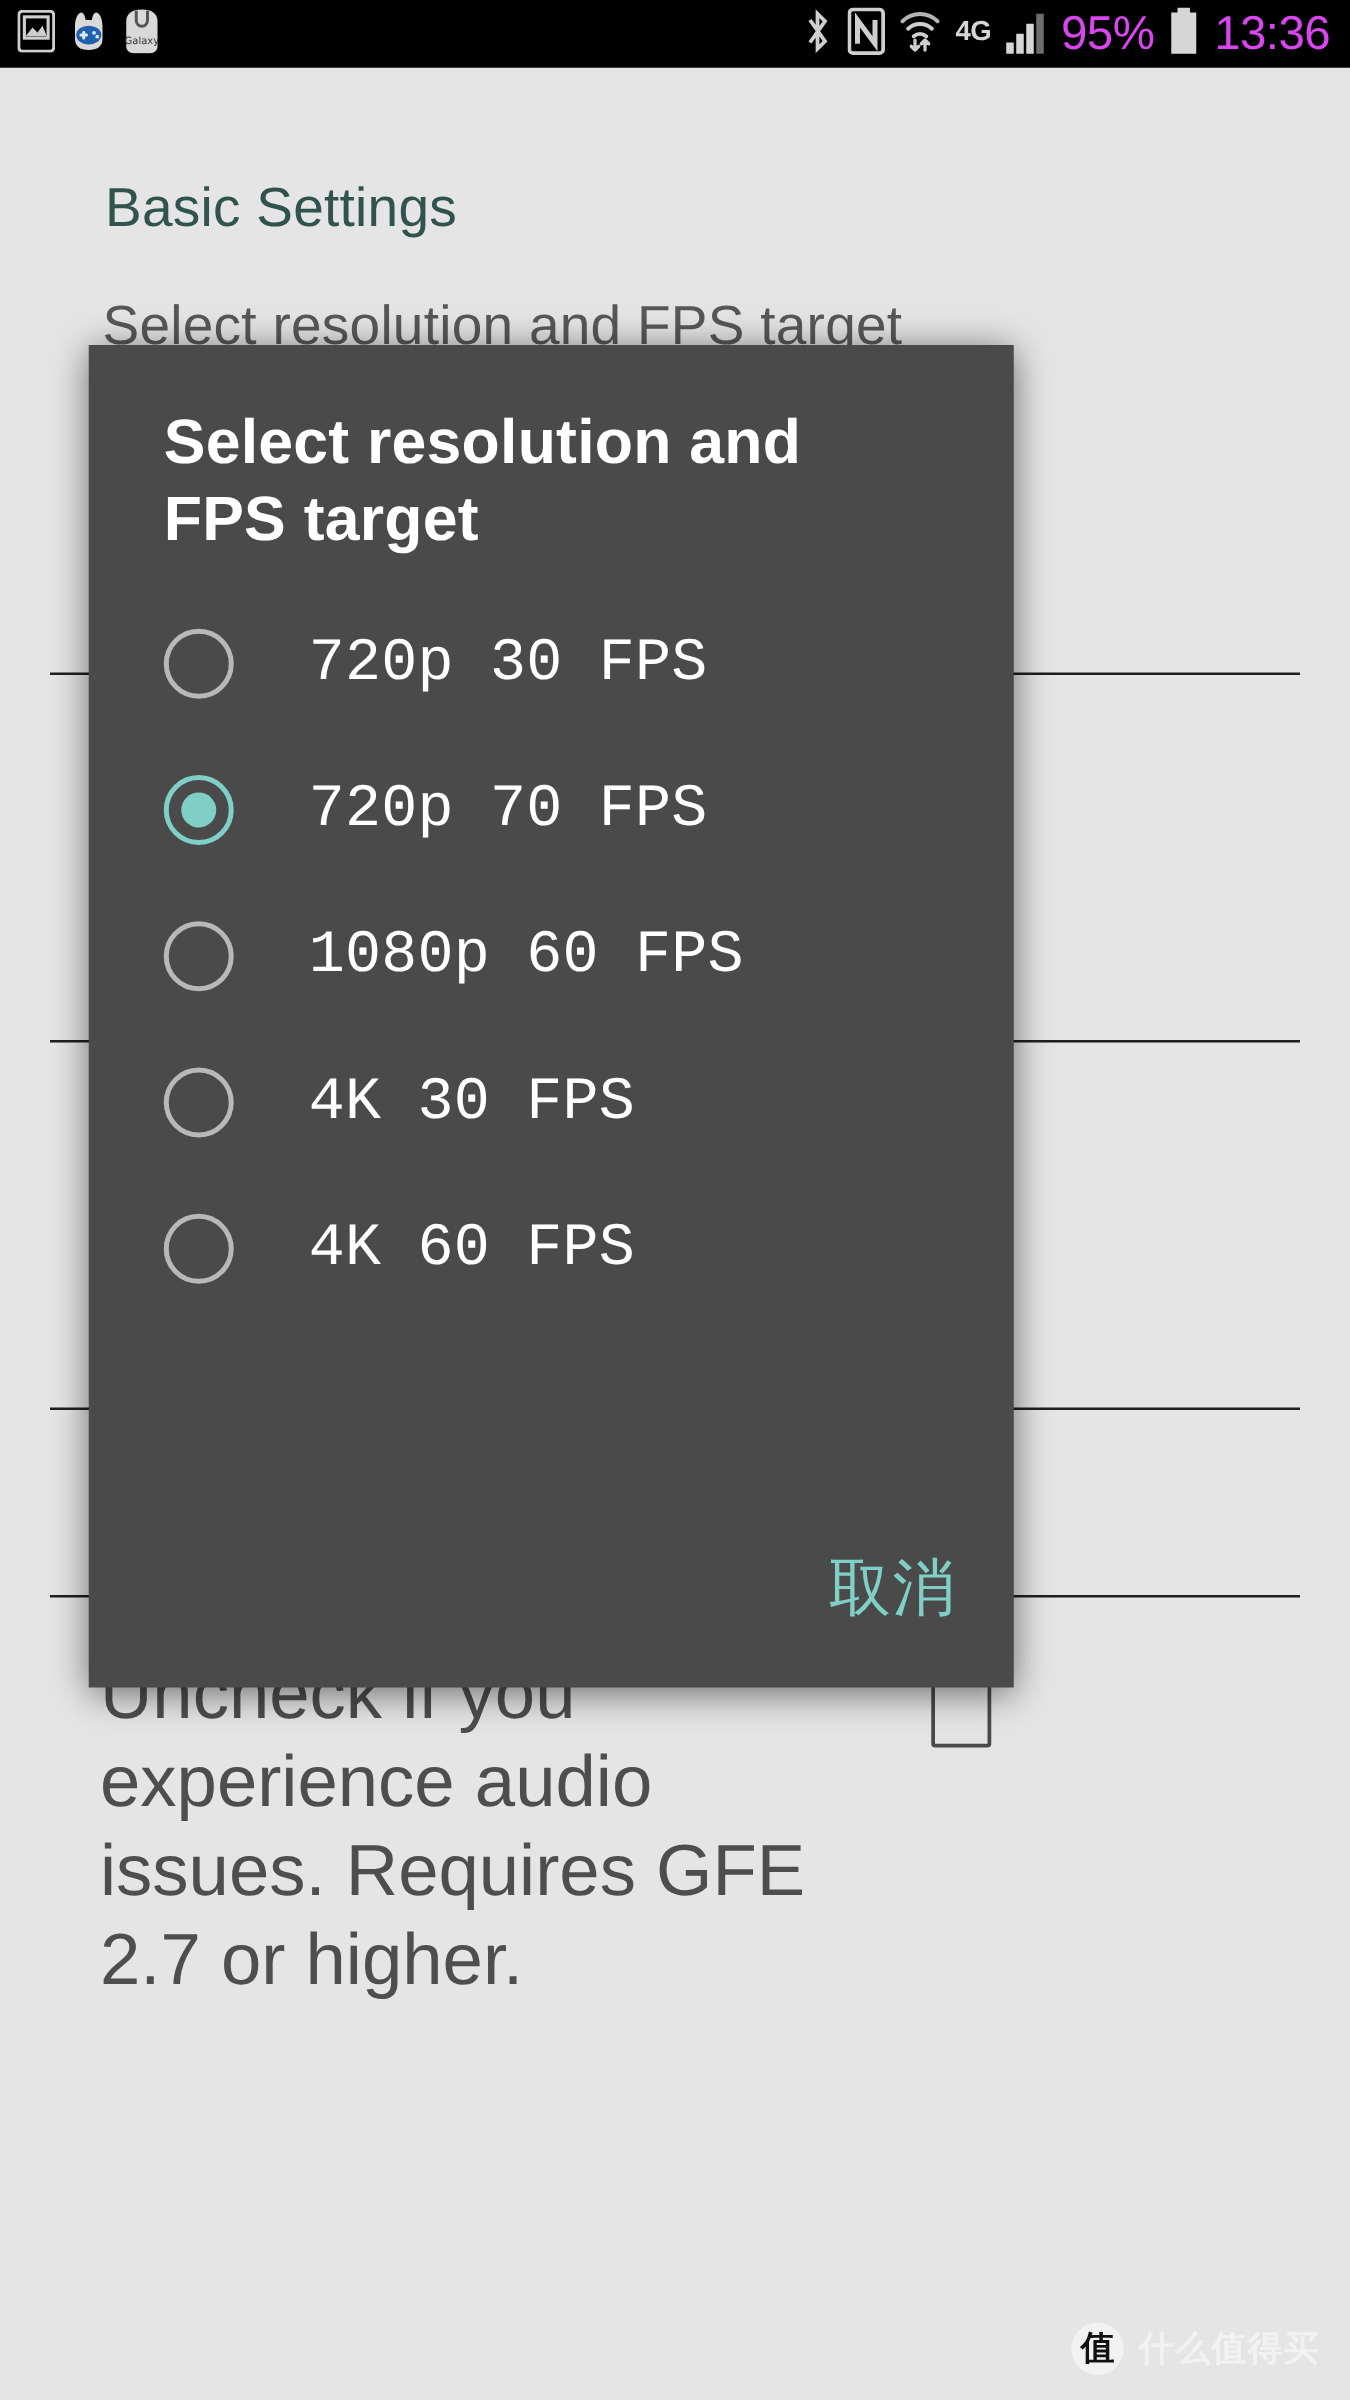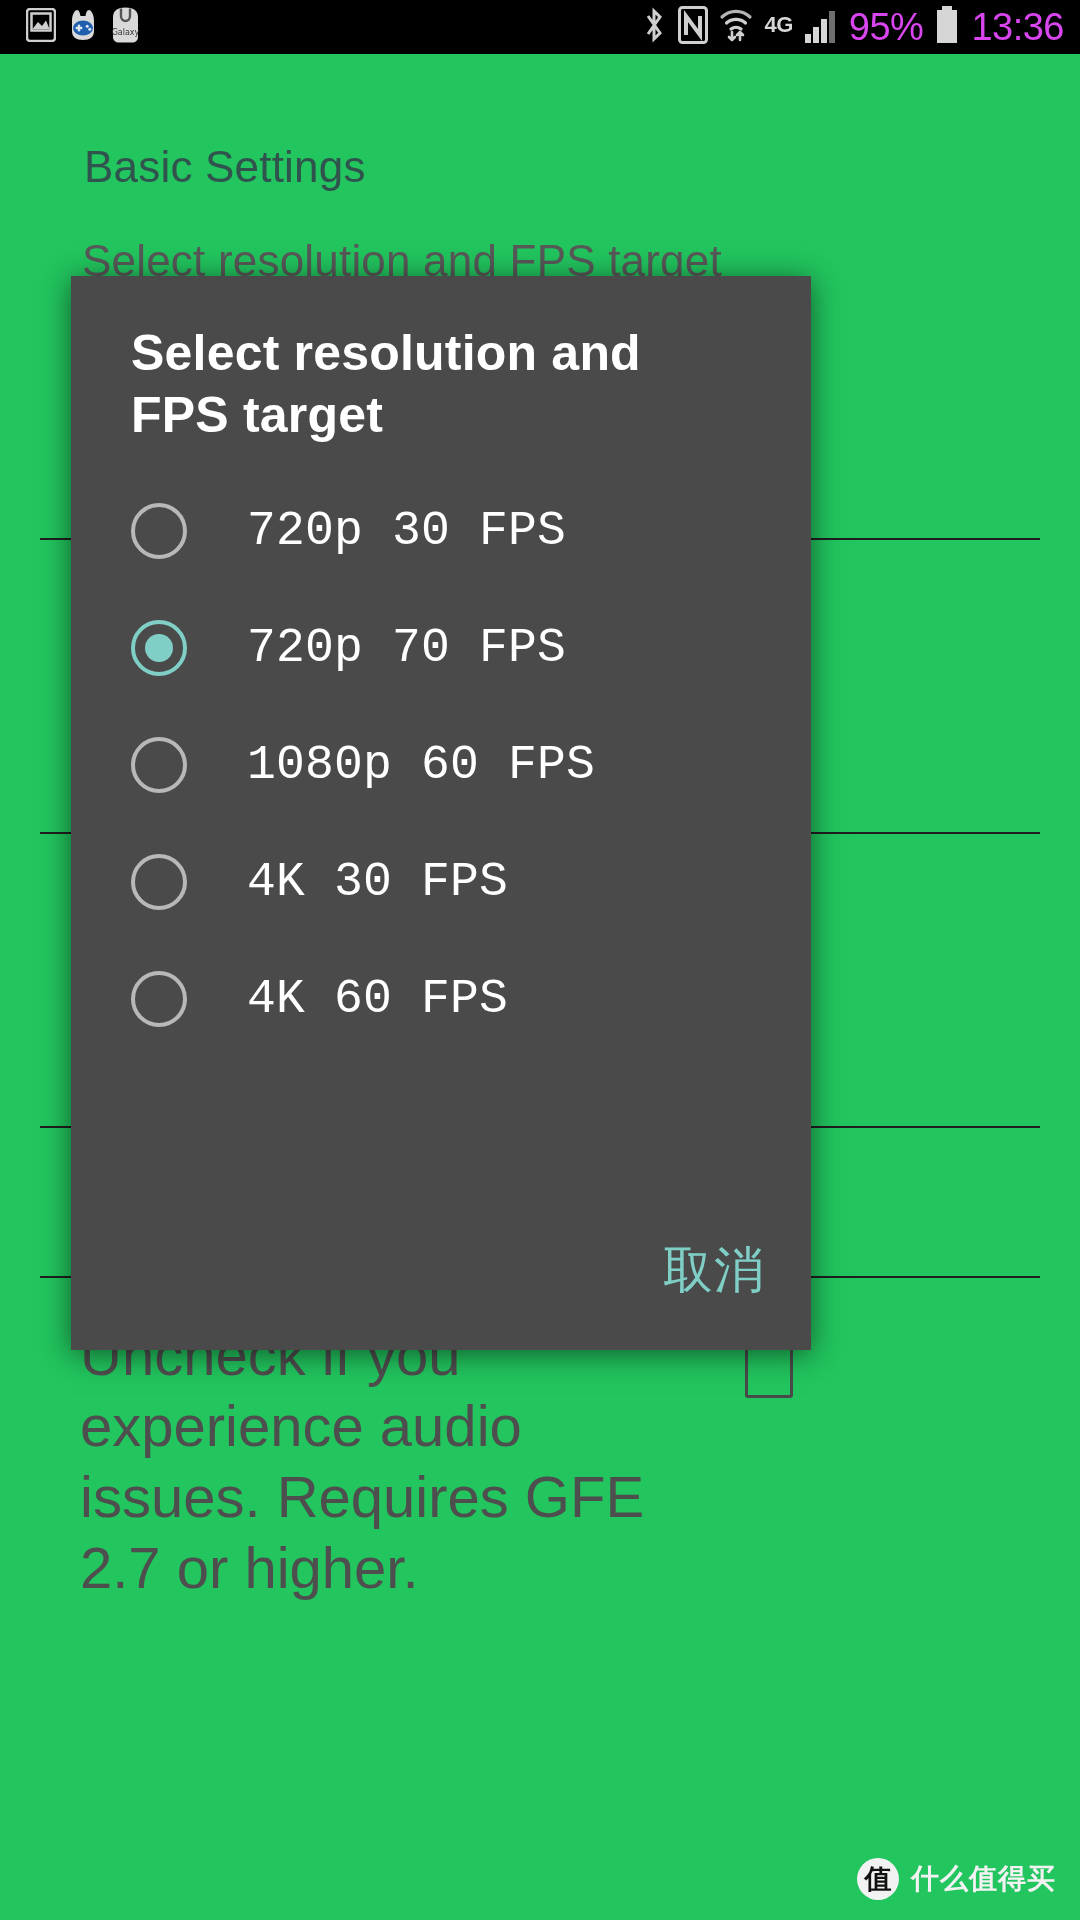--- a/index.html
+++ b/index.html
@@ -28,21 +28,21 @@
     height: 54px;
     background: #000000;
     display: flex;
     align-items: center;
     z-index: 50;
   }
   .sb-left {
     display: flex;
     align-items: center;
     gap: 9px;
-    padding-left: 26px;
+    padding-left: 14px;
   }
   .sb-right {
     margin-left: auto;
     display: flex;
     align-items: center;
     gap: 11px;
     padding-right: 16px;
   }
   .sb-icon { display: block; }
   .sb-text {
@@ -60,21 +60,21 @@
     margin-top: 6px;
     letter-spacing: -0.5px;
   }
 
   
   #bg-page {
     position: absolute;
     top: 54px; left: 0;
     width: 1080px;
     height: 1866px;
-    background: #22c55e;
+    background: #e5e5e5;
     z-index: 1;
   }
   #bg-section-title {
     position: absolute;
     left: 84px;
     top: 88px;
     font-size: 44px;
     color: #31534e;
     font-weight: 400;
     letter-spacing: 0.2px;

